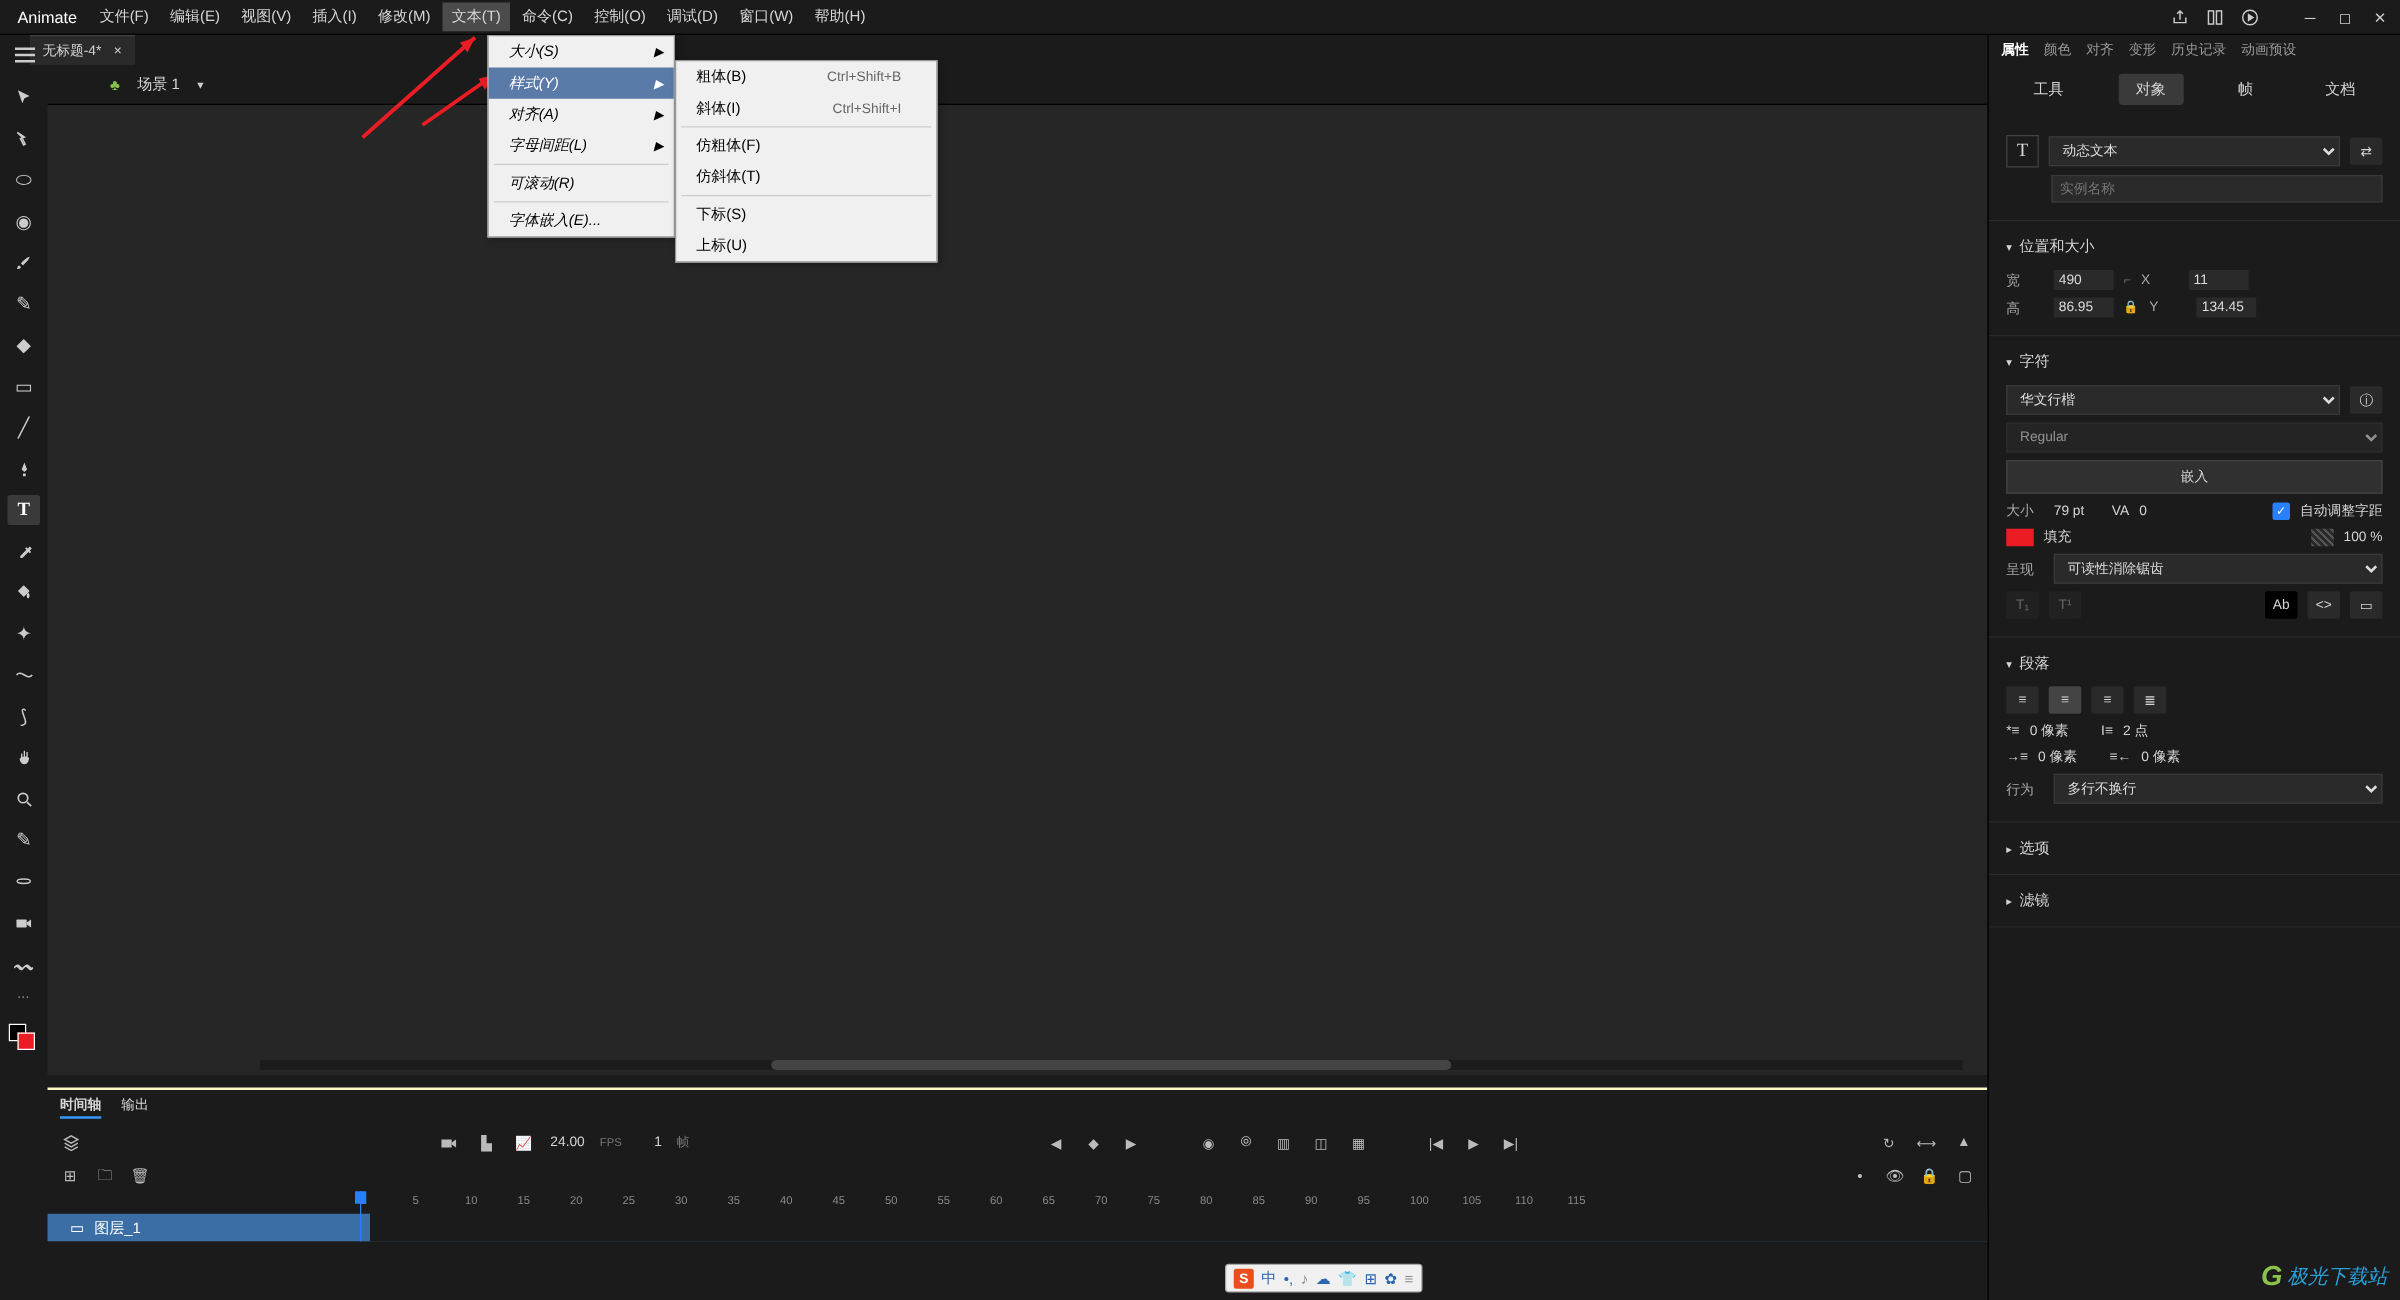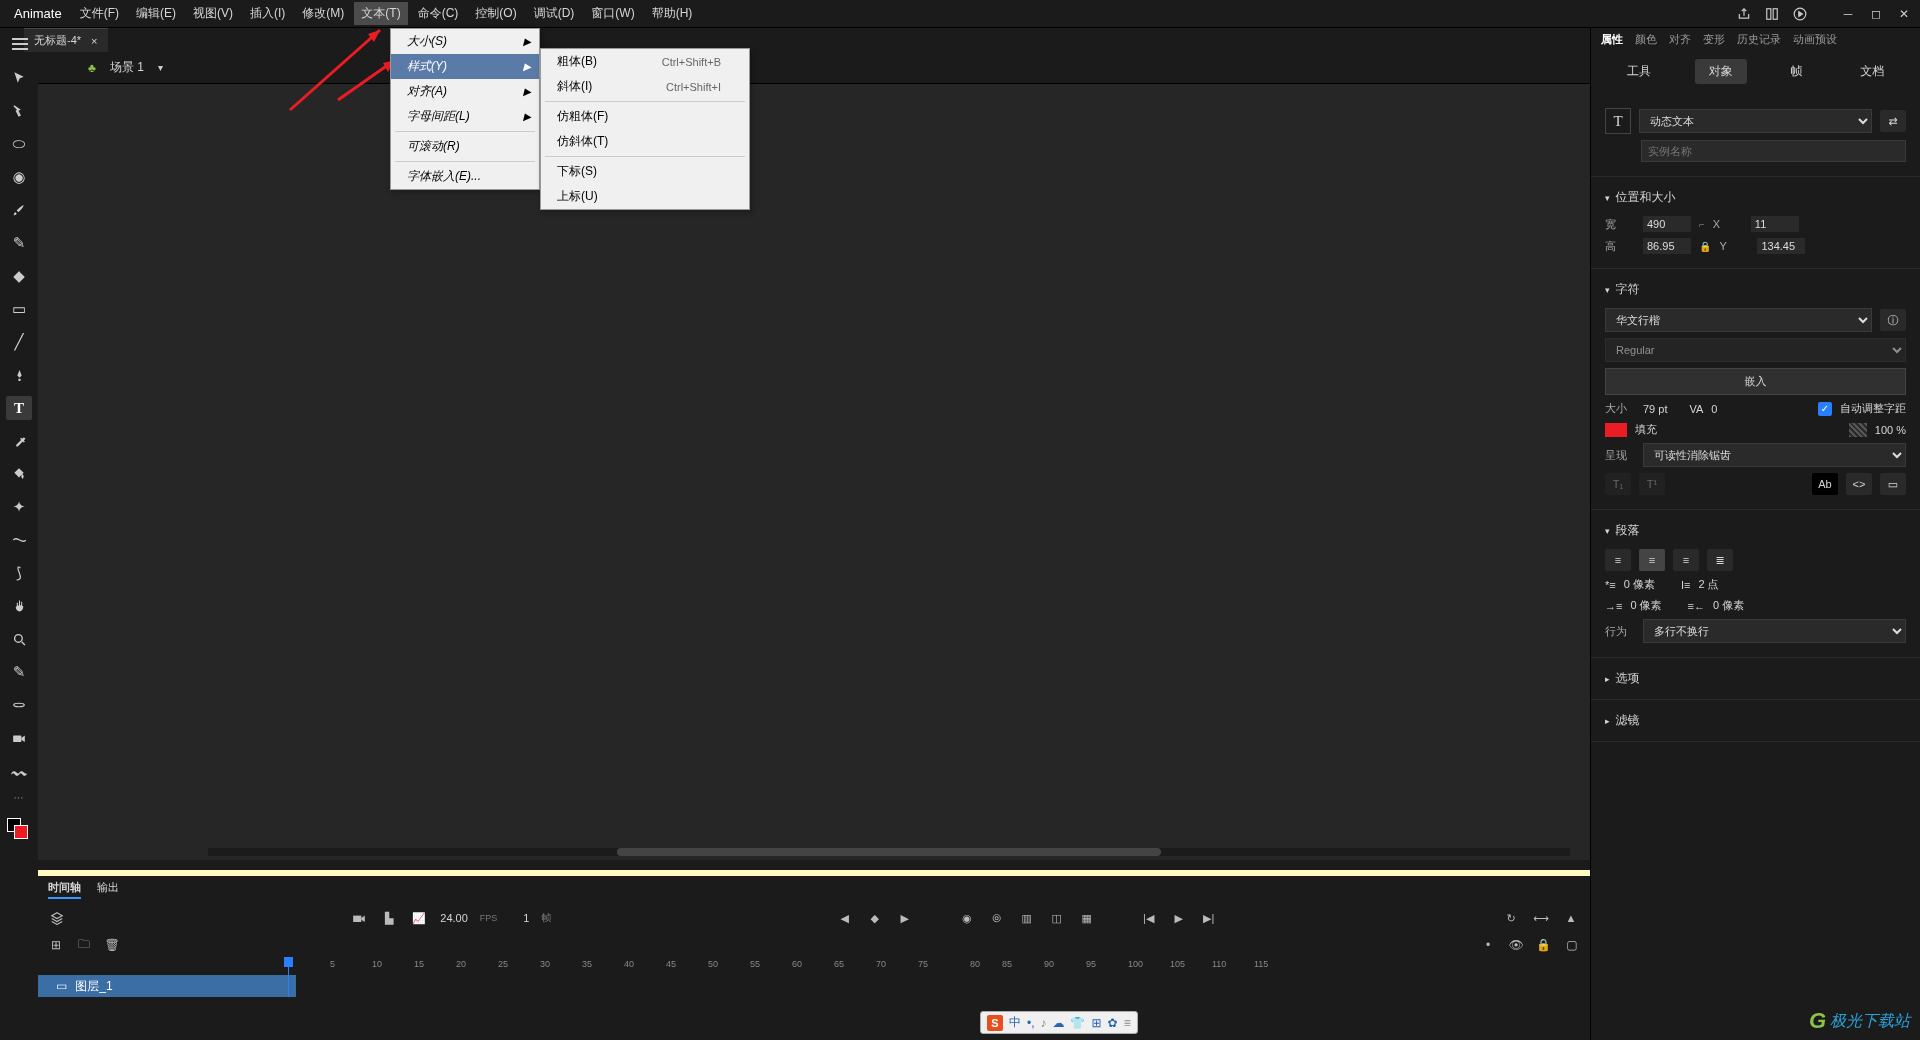--- a/index.html
+++ b/index.html
@@ -55,21 +55,21 @@
 .h-tm{left:50%;margin-left:-3px;top:-4px}.h-bm{left:50%;margin-left:-3px;bottom:-4px}
 .h-ml{left:-4px;top:50%;margin-top:-3px}.h-mr{right:-4px;top:50%;margin-top:-3px}
 .handle.square{border-radius:0;width:7px;height:7px;right:-8px;bottom:-8px;}
 .stage-scroll{position:absolute;left:170px;bottom:4px;right:20px;height:8px;background:#1b1b1b;}
 .stage-scroll .thumb{position:absolute;left:30%;width:40%;height:100%;background:#444;border-radius:4px;}
 
 
 .arrow-svg { position:absolute; z-index:49; }
 
 
-.timeline { position:absolute; left:38px; right:330px; bottom:0; height:170px; background:#1b1b1b; border-top:6px solid #fef9c3;}
+.timeline { position:absolute; left:38px; right:330px; bottom:0; height:170px; background:#1b1b1b; border-top:2px solid #fef9c3;}
 .timeline .tabs { display:flex; gap:16px; padding:4px 10px; font-size:11px;}
 .timeline .tabs .tl-tab { cursor:pointer; }
 .timeline .tabs .tl-tab.active { font-weight:bold; border-bottom:2px solid #3399ff; padding-bottom:2px;}
 .timeline .ctrl { display:flex; align-items:center; gap:12px; padding:6px 10px; font-size:11px;}
 .timeline .ctrl .spacer { flex:1; }
 .timeline .ctrl .icon { width:18px;height:18px;display:flex;align-items:center;justify-content:center;cursor:pointer;color:#bbb;}
 .timeline .layerhdr{display:flex;align-items:center;gap:12px;padding:4px 10px;}
 .timeline .layerhdr .icon{width:16px;height:16px;display:flex;align-items:center;justify-content:center;color:#bbb;cursor:pointer;}
 .timeline .ruler { position:relative; height:18px; margin-left:250px; background:#1b1b1b; overflow:hidden;}
 .timeline .ruler .tick { position:absolute; top:2px; font-size:9px; color:#888;}
@@ -394,21 +394,21 @@
         <span class="tick" style="left: 252px;">30</span>
         <span class="tick" style="left: 294px;">35</span>
         <span class="tick" style="left: 336px;">40</span>
         <span class="tick" style="left: 378px;">45</span>
         <span class="tick" style="left: 420px;">50</span>
         <span class="tick" style="left: 462px;">55</span>
         <span class="tick" style="left: 504px;">60</span>
         <span class="tick" style="left: 546px;">65</span>
         <span class="tick" style="left: 588px;">70</span>
         <span class="tick" style="left: 630px;">75</span>
-        <span class="tick" style="left: 672px; margin-left: 10px;">80</span>
+        <span class="tick" style="left: 672px;">80</span>
         <span class="tick" style="left: 714px;">85</span>
         <span class="tick" style="left: 756px;">90</span>
         <span class="tick" style="left: 798px;">95</span>
         <span class="tick" style="left: 840px;">100</span>
         <span class="tick" style="left: 882px;">105</span>
         <span class="tick" style="left: 924px;">110</span>
         <span class="tick" style="left: 966px;">115</span>
       </div>
     <div class="layer-row">
       <div class="name-area">

